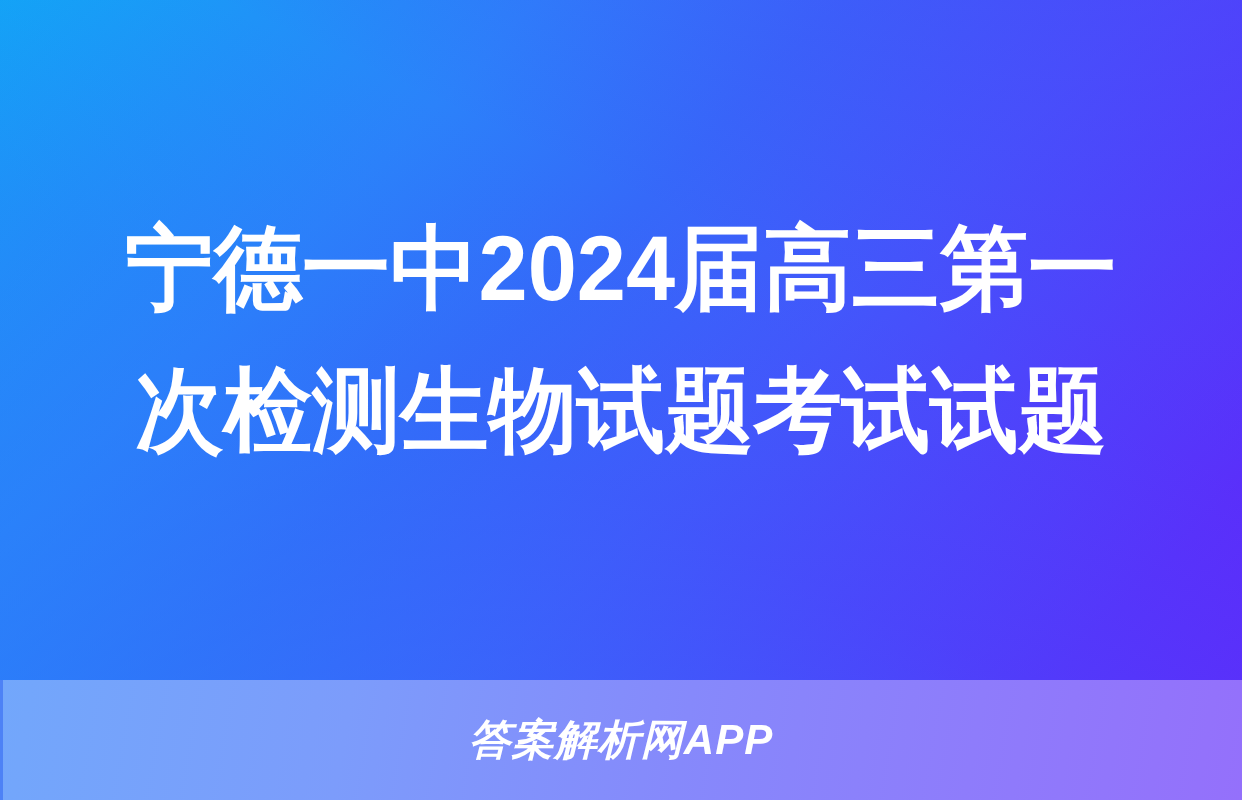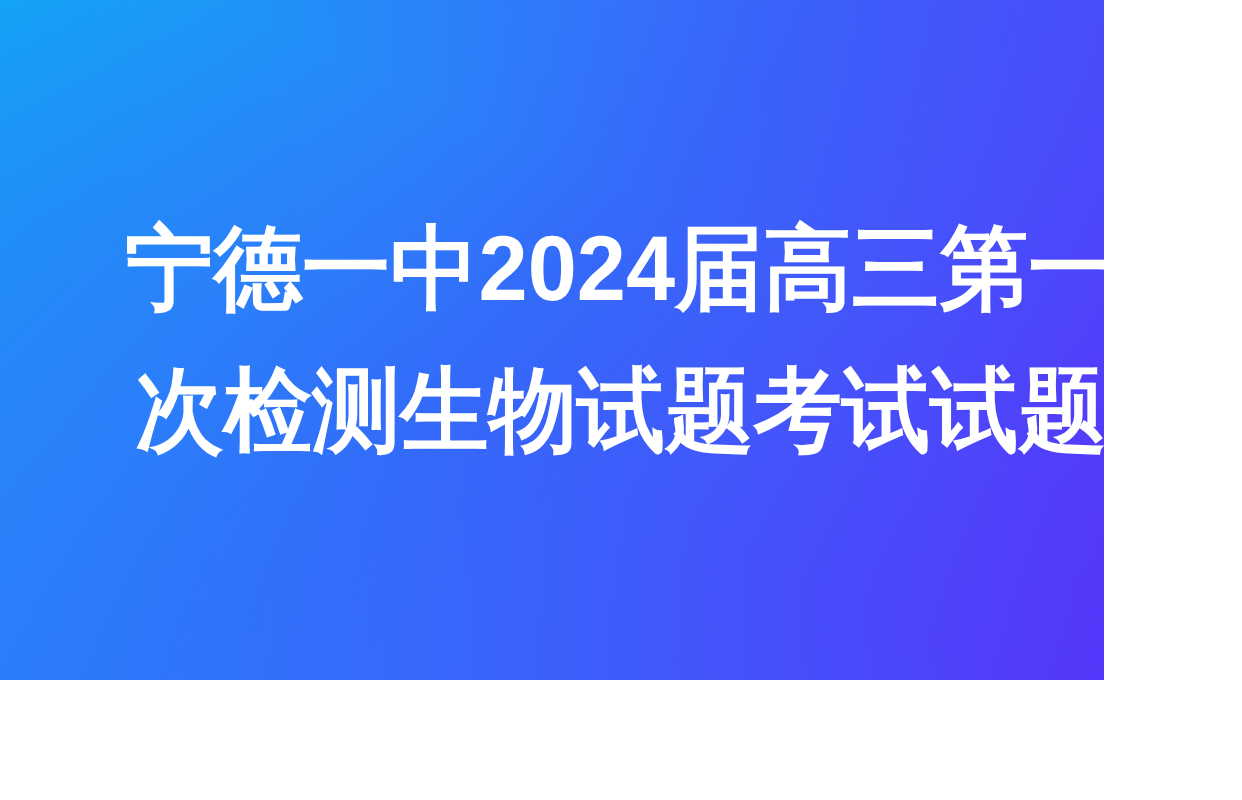--- a/index.html
+++ b/index.html
@@ -9,21 +9,21 @@
   }
   body {
     width: 1242px;
     height: 800px;
     overflow: hidden;
     font-family: "Liberation Sans", "DejaVu Sans", sans-serif;
   }
 
   #poster {
     position: relative;
-    width: 1104px;
+    width: 1242px;
     height: 800px;
     overflow: hidden;
   }
 
   
   .hero {
     position: absolute;
     left: 0;
     top: 0;
     width: 1242px;
@@ -121,14 +121,18 @@
 <body>
 
 <div id="poster">
 
   <div class="hero">
     <div class="hero-title">
         <span class="hero-title-inner">宁德一中2024届高三第一次检测生物试题考试试题</span>
       </div>
   </div>
 
+  <div class="footer">
+    <div class="footer-edge"></div>
+    <div class="footer-mark">答案解析网APP</div>
+  </div>
 
 </div>
 
 </body></html>

